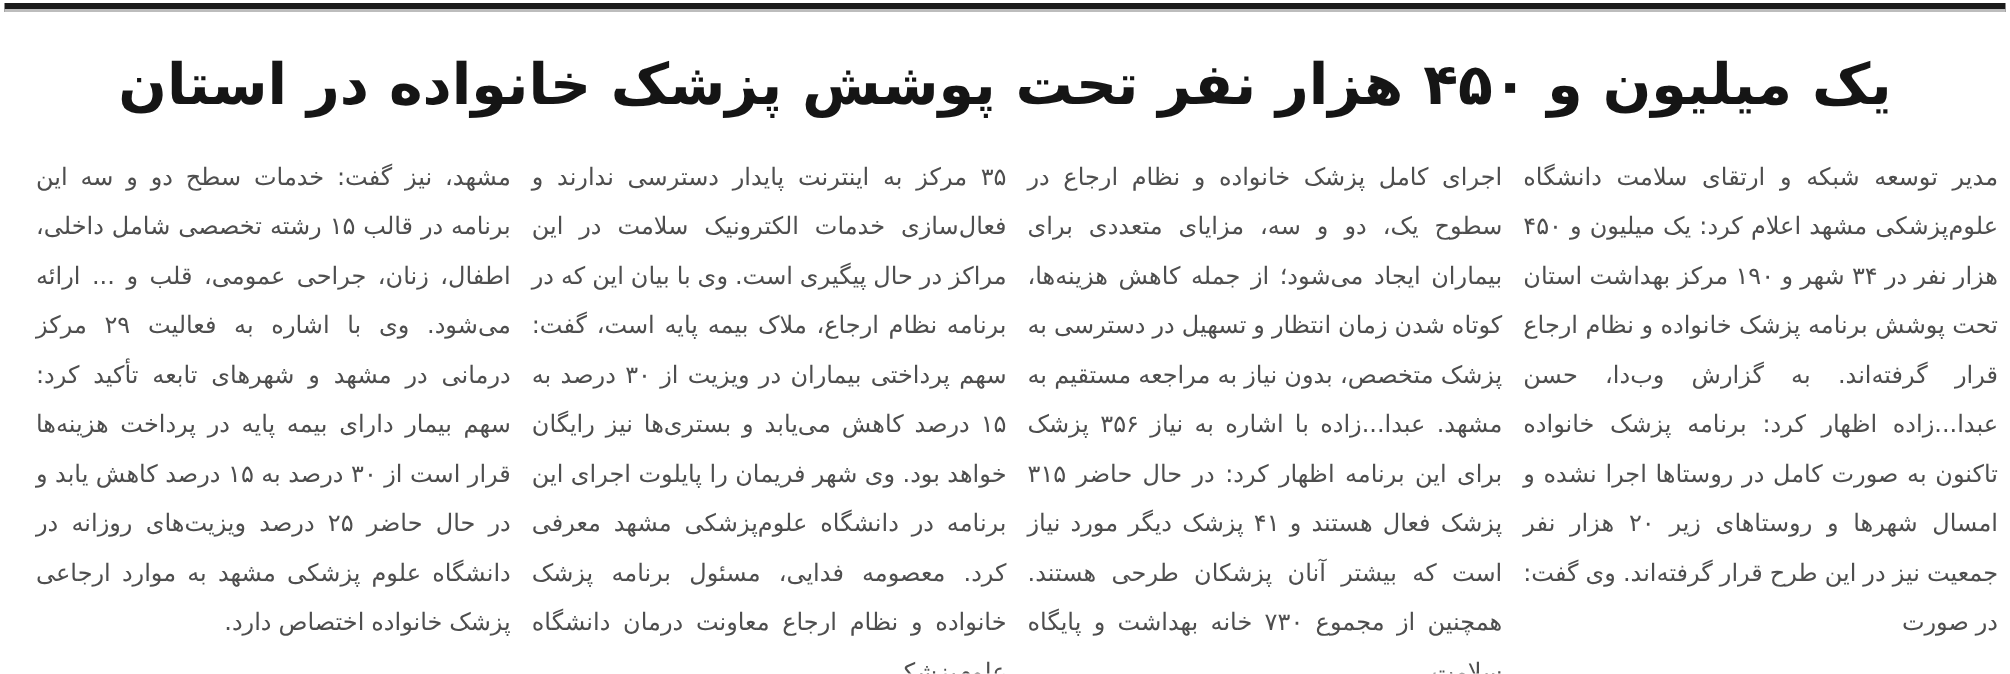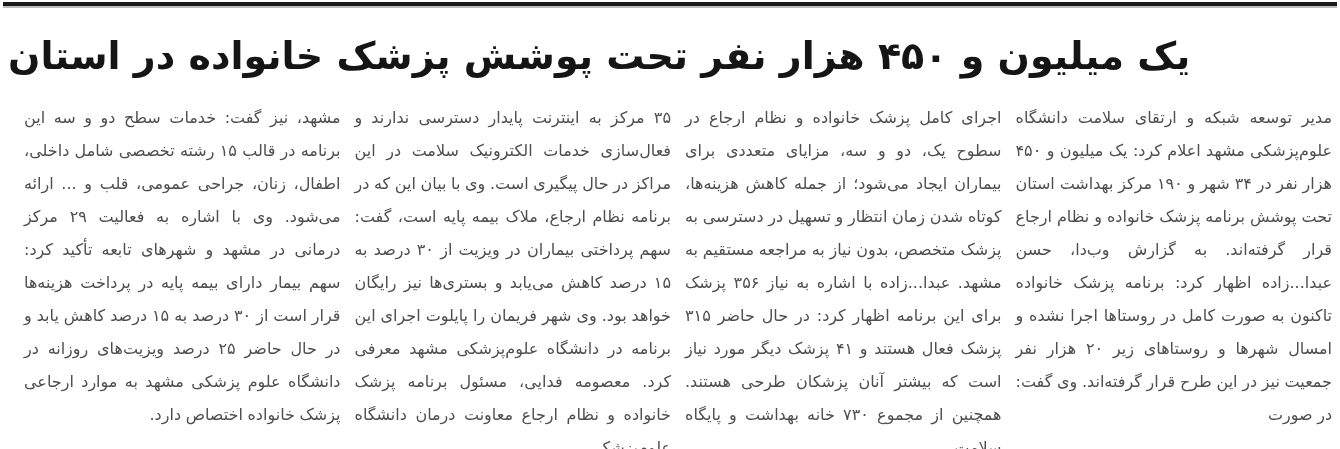--- a/index.html
+++ b/index.html
@@ -20,21 +20,21 @@
     position:relative;width:1340px;height:449px;background:var(--page_bg);
   }
   .top-rule{
     margin:2px 3px 0 3px;
     height:6px;
     background:var(--rule_color);
     border-bottom:2px solid var(--rule_shadow);
   }
   .headline{
     direction:rtl;
-    text-align:left;
+    text-align:center;
     margin:22px 8px 0 8px;
     font-size:38px;
     line-height:1.4;
     font-weight:bold;
     color:var(--headline_color);
     letter-spacing:-0.5px;
     white-space:nowrap;
   }
   .columns{
     direction:rtl;

